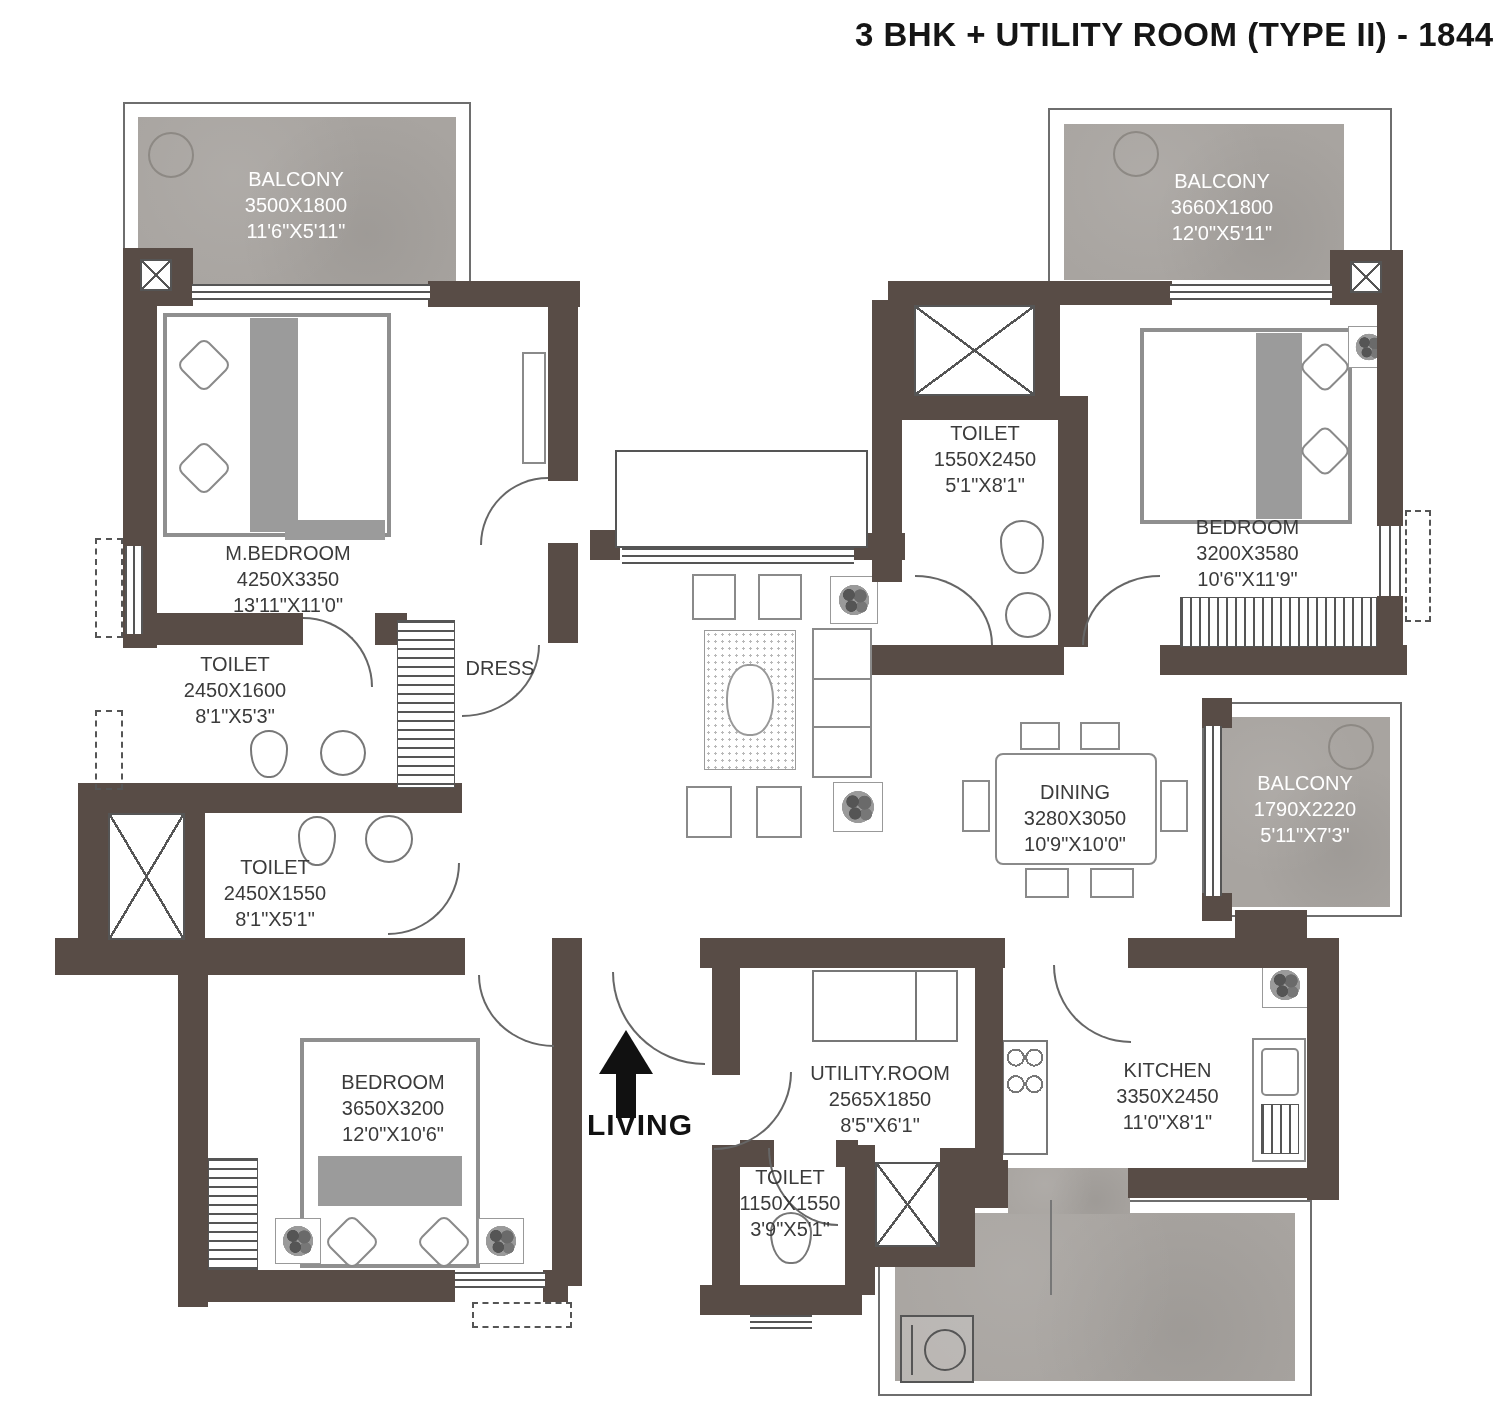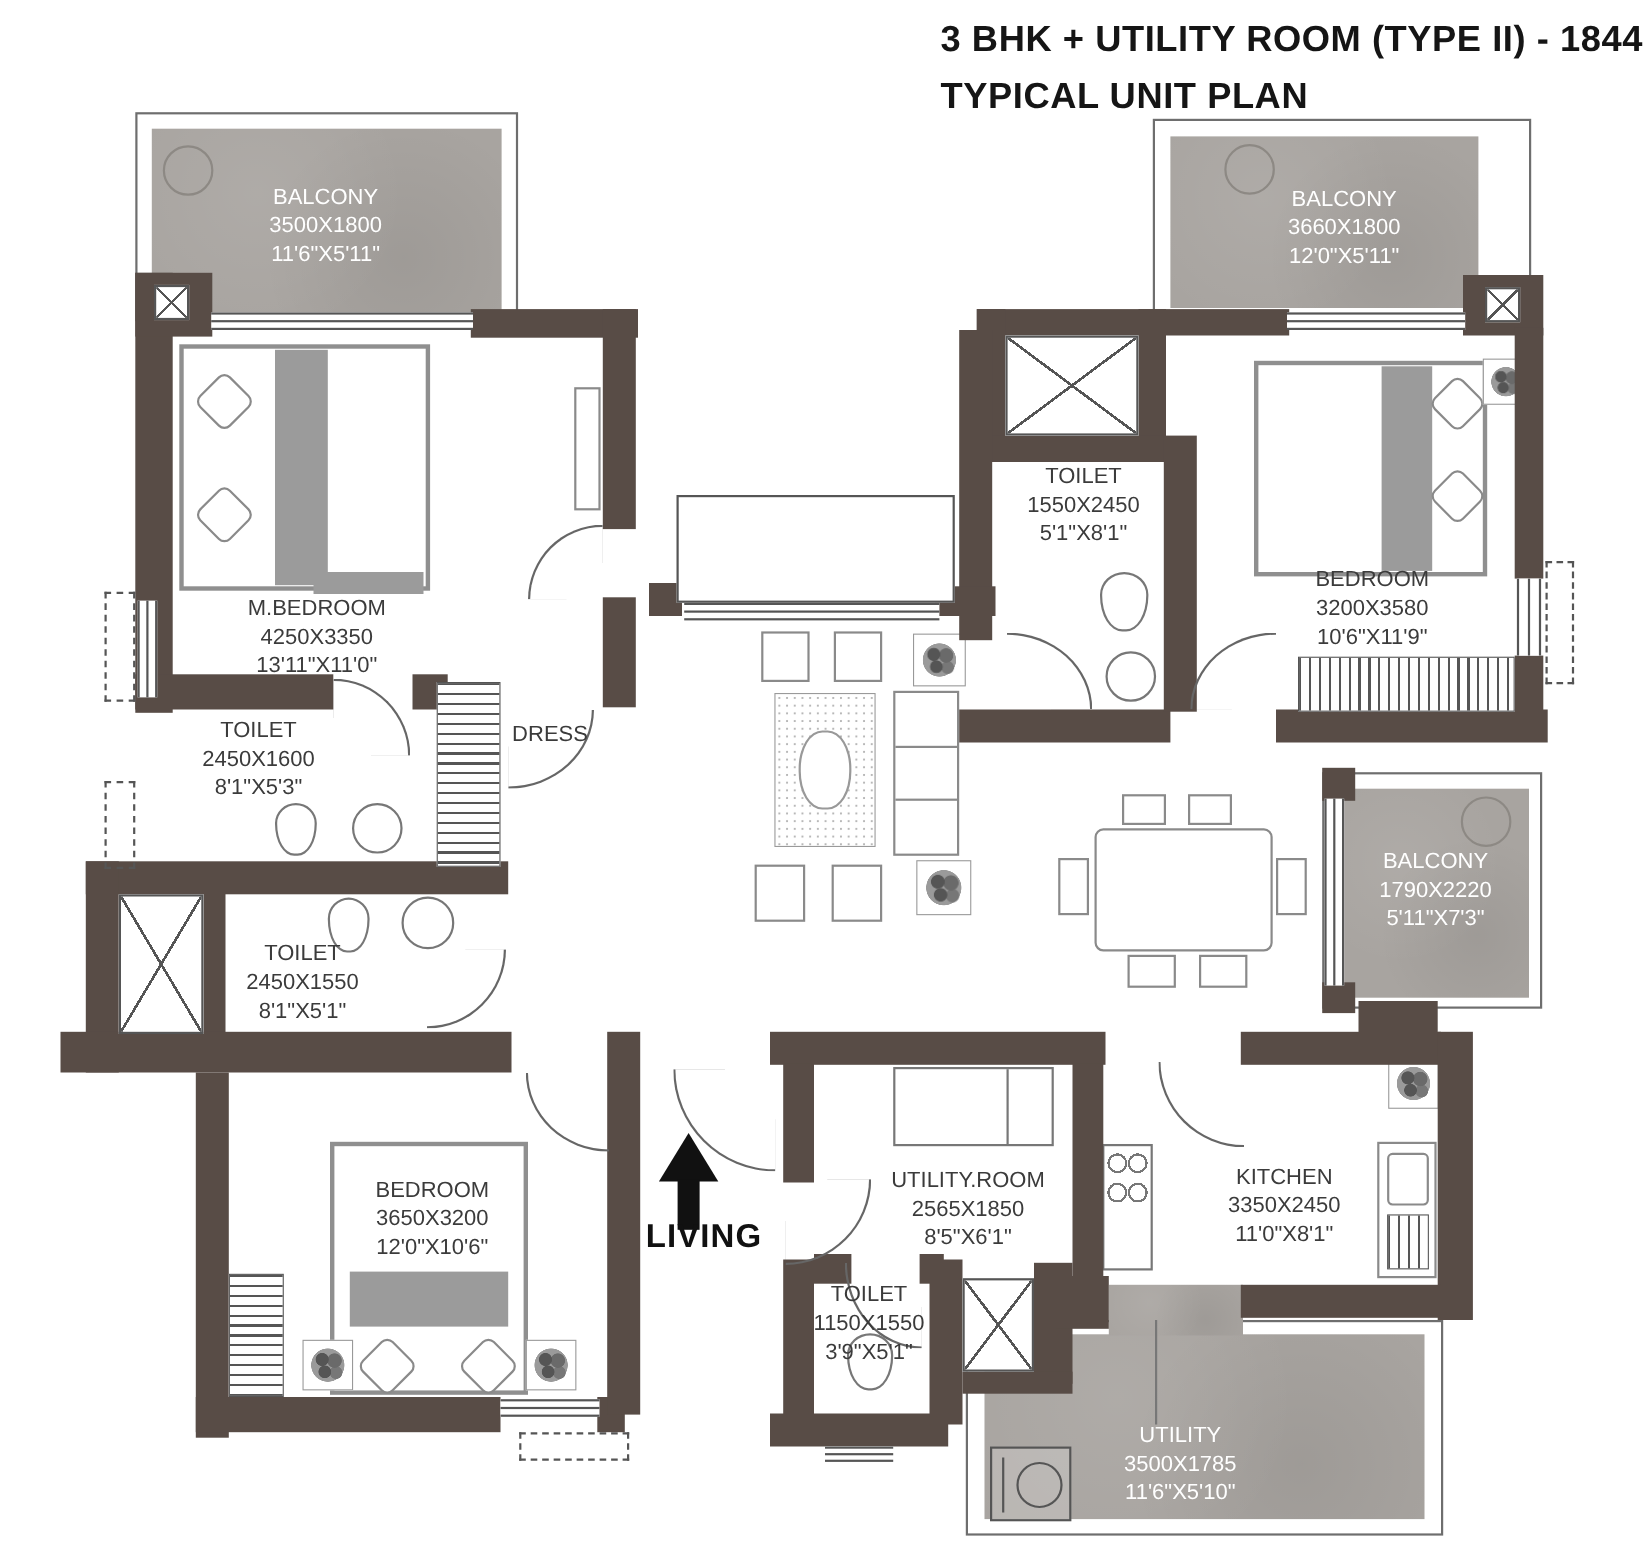--- a/index.html
+++ b/index.html
@@ -264,20 +264,25 @@
   <div class="lbl" style="left:1140px;top:514px;width:215px">
     <span>BEDROOM</span>
     <span>3200X3580</span>
     <span>10'6"X11'9"</span>
   </div>
   <div class="lbl lblw" style="left:1205px;top:770px;width:200px">
     <span>BALCONY</span>
     <span>1790X2220</span>
     <span>5'11"X7'3"</span>
   </div>
+  <div class="lbl" style="left:975px;top:779px;width:200px">
+    <span>DINING</span>
+    <span>3280X3050</span>
+    <span>10'9"X10'0"</span>
+  </div>
   <div class="lbl" style="left:175px;top:854px;width:200px">
     <span>TOILET</span>
     <span>2450X1550</span>
     <span>8'1"X5'1"</span>
   </div>
   <div class="lbl" style="left:288px;top:1069px;width:210px">
     <span>BEDROOM</span>
     <span>3650X3200</span>
     <span>12'0"X10'6"</span>
   </div>
@@ -289,26 +294,20 @@
   <div class="lbl" style="left:695px;top:1164px;width:190px">
     <span>TOILET</span>
     <span>1150X1550</span>
     <span>3'9"X5'1"</span>
   </div>
   <div class="lbl" style="left:1060px;top:1057px;width:215px">
     <span>KITCHEN</span>
     <span>3350X2450</span>
     <span>11'0"X8'1"</span>
   </div>
-  <div class="lbl lblw" style="left:963px;top:1292px;width:220px">
-    <span>UTILITY</span>
-    <span>3500X1785</span>
-    <span>11'6"X5'10"</span>
-  </div>
 
   <div class="tri" style="left:599px;top:1030px"></div>
   <div style="left:616px;top:1072px;width:20px;height:46px;background:#111"></div>
   <div class="entry" style="left:570px;top:1108px;width:140px;text-align:center">LIVING</div>
 
   <div class="title" style="left:855px;top:16px;width:640px">3 BHK + UTILITY ROOM (TYPE II) - 1844 sq.ft.</div>
-  <div class="title" style="left:855px;top:68px;width:500px">TYPICAL UNIT PLAN</div>
 
 </div>
 
 </body></html>

